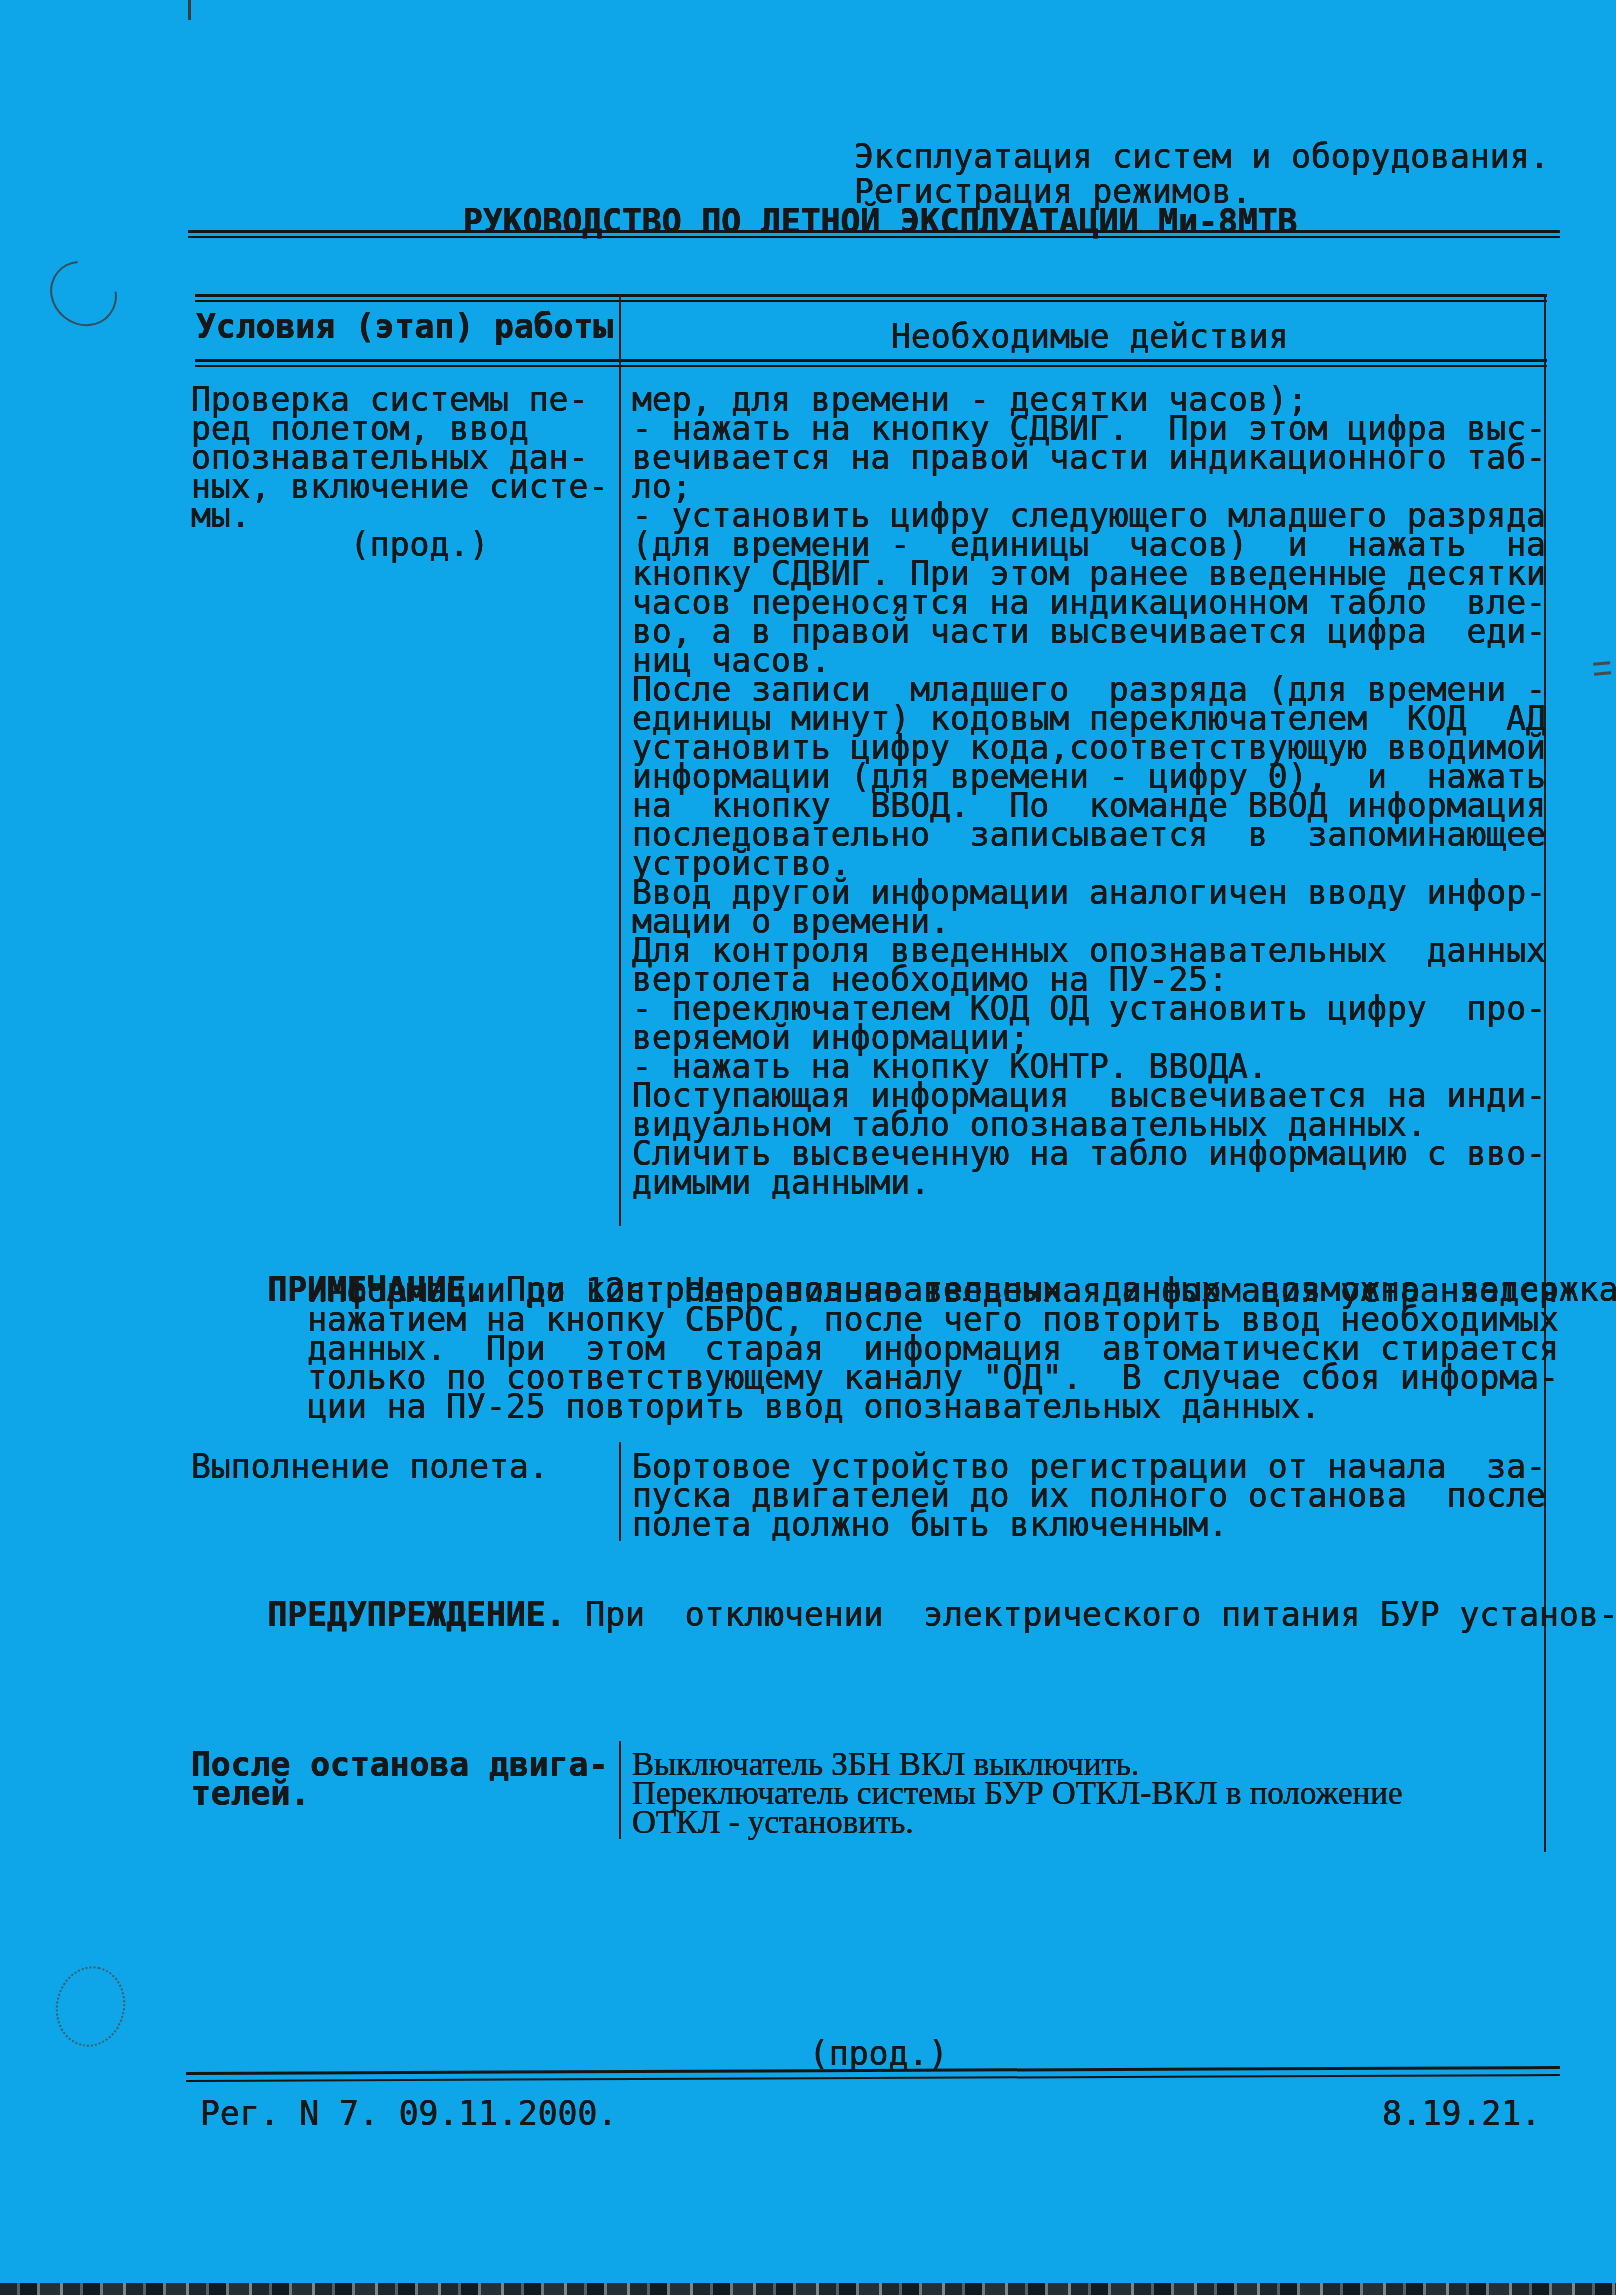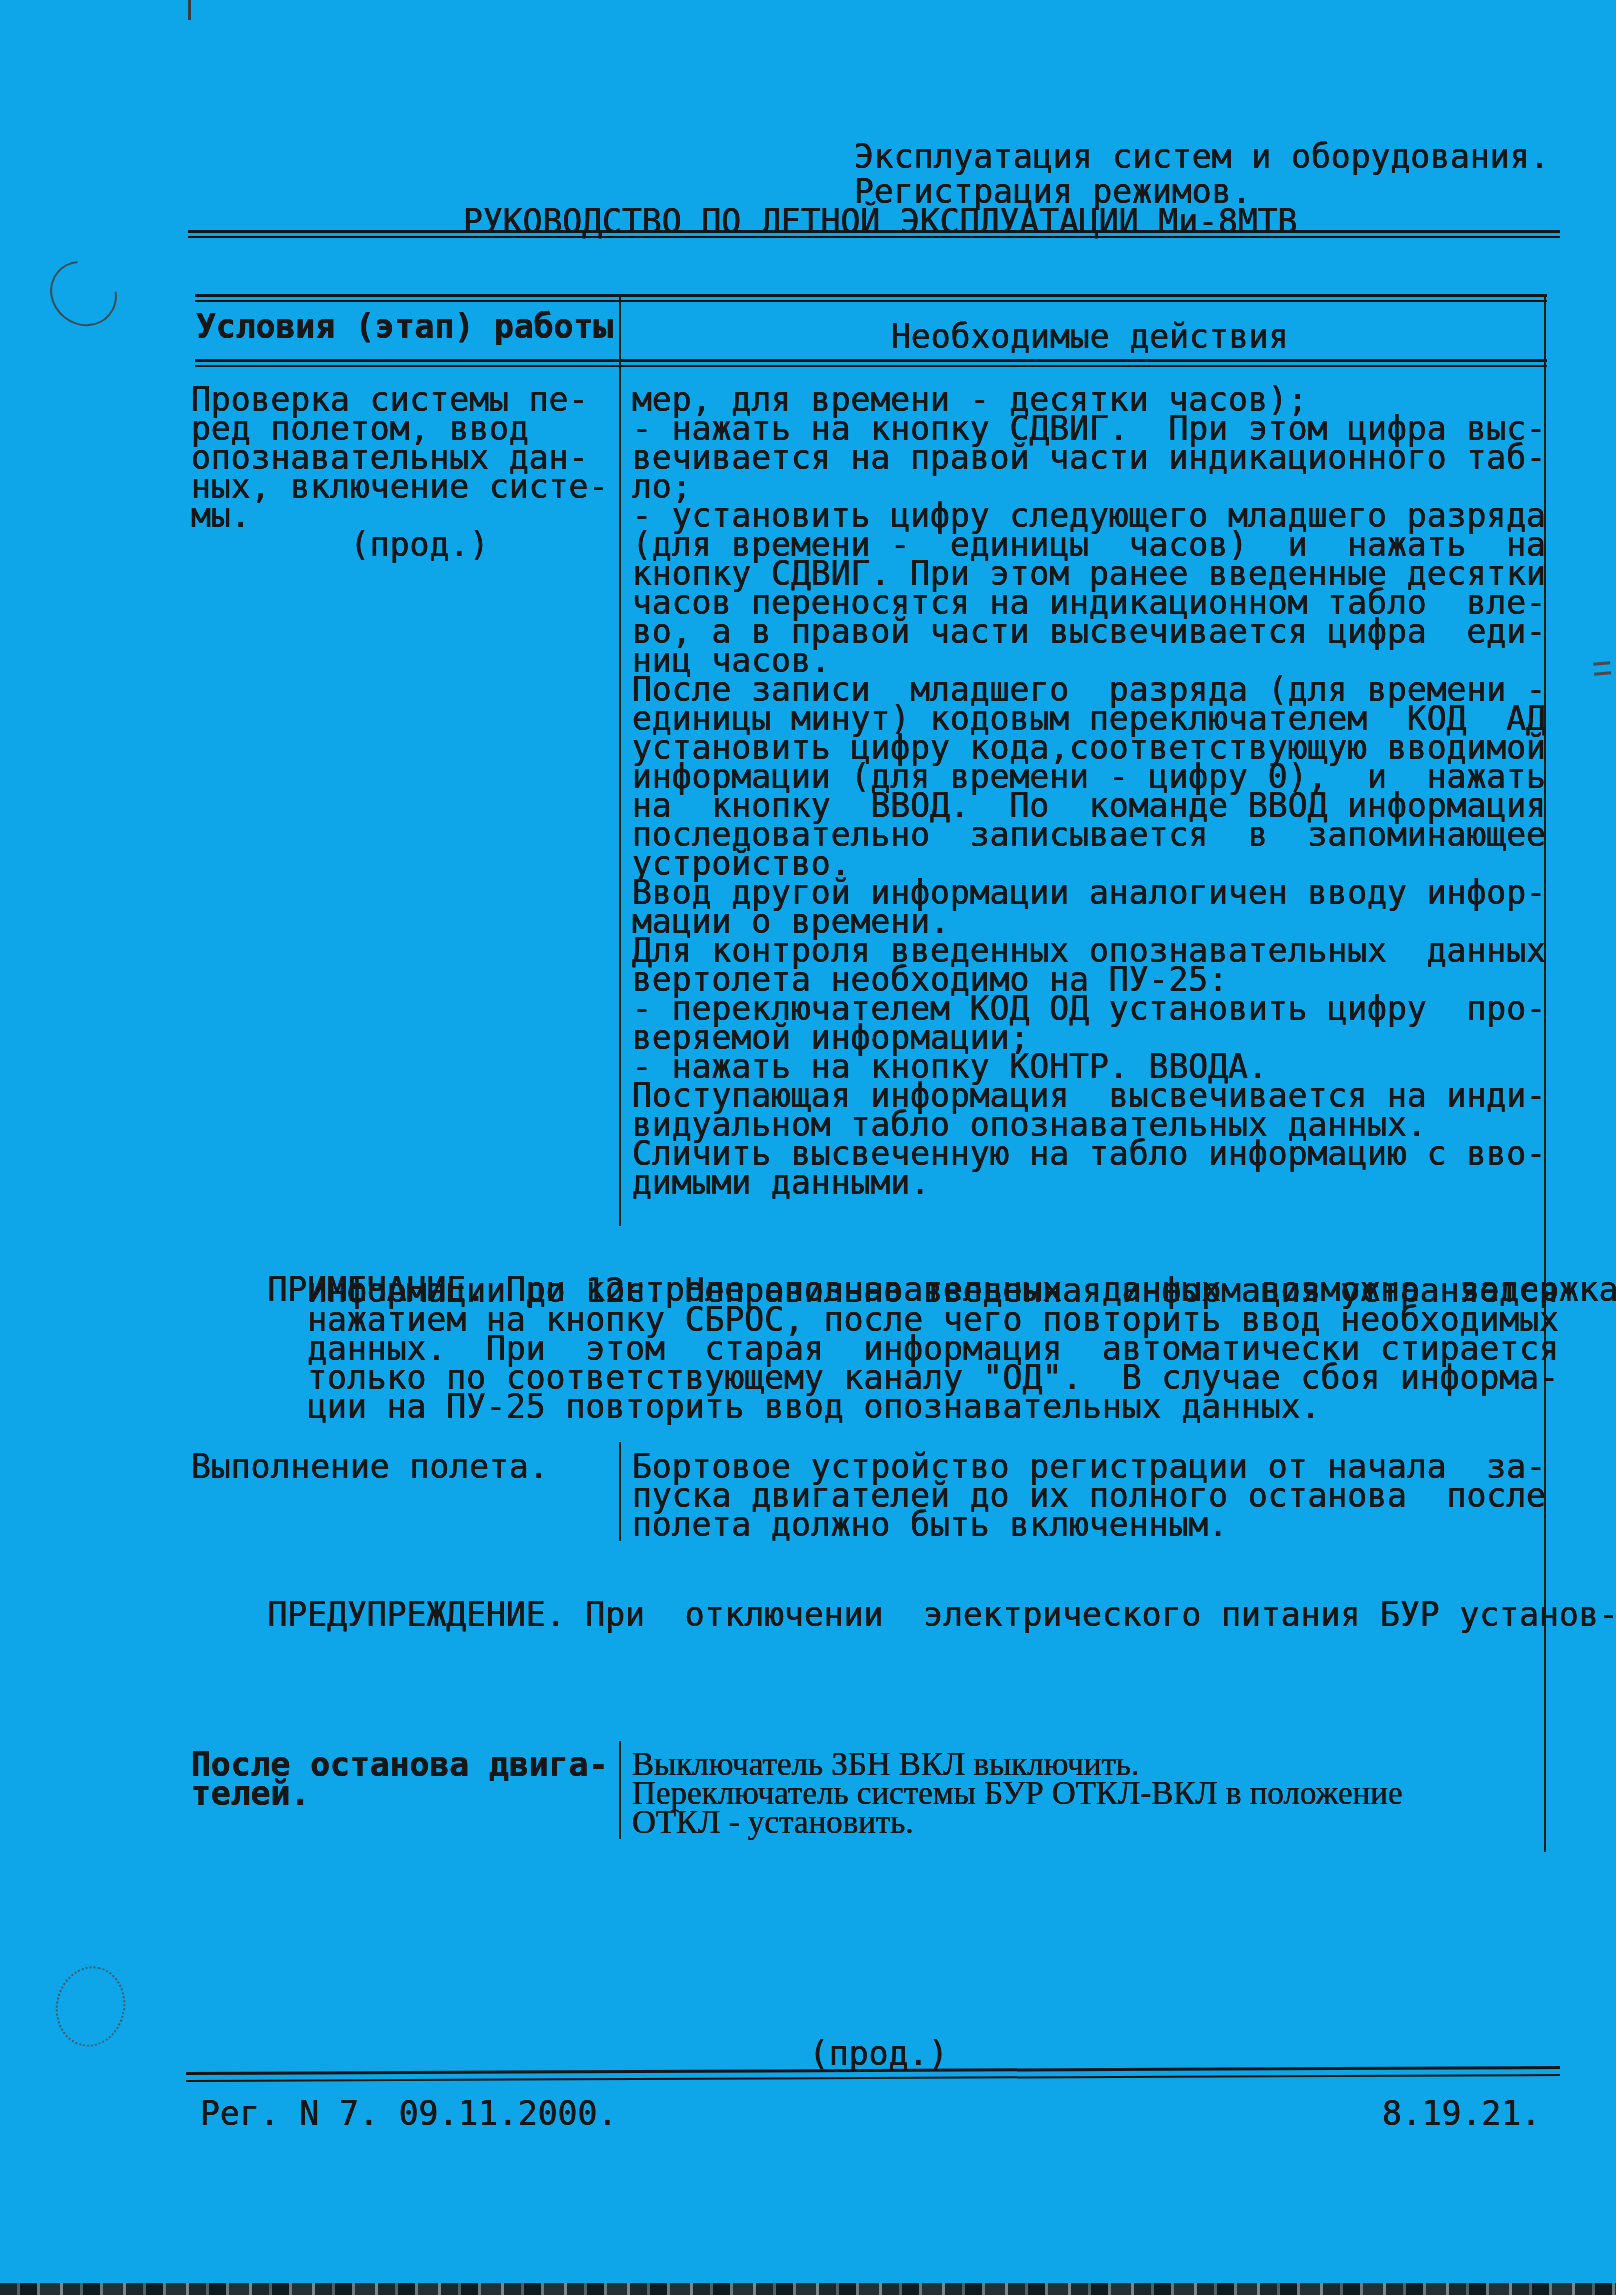--- a/index.html
+++ b/index.html
@@ -7,21 +7,21 @@
     position:relative; width:1616px; height:2295px;
     background:#0ea5e9; overflow:hidden;
     font-family:"DejaVu Sans Mono", monospace;
     font-size:33px; color:#171717;
   }
   .tx {
     position:absolute; white-space:pre; line-height:29px;
     text-shadow:0.2px 0 currentColor, -0.2px 0 currentColor;
   }
   .hdr { line-height:35px; }
-  .b { font-weight:normal; }
+  .b { font-weight:bold; }
   .hrule { position:absolute; background:#151515; }
   .vrule { position:absolute; background:#1b1b1b; width:2px; }
   .tick { position:absolute; left:188px; top:0; width:2.6px; height:19.6px; background:#3c3c3c; }
   .punch-top {
     position:absolute; left:49px; top:262px; width:65px; height:59px;
     border:2px solid #3f3f3f; border-radius:50%;
     border-top-color:transparent; transform:rotate(38deg); opacity:.85;
   }
   .punch-bottom {
     position:absolute; left:56px; top:1966px; width:65px; height:77px;

